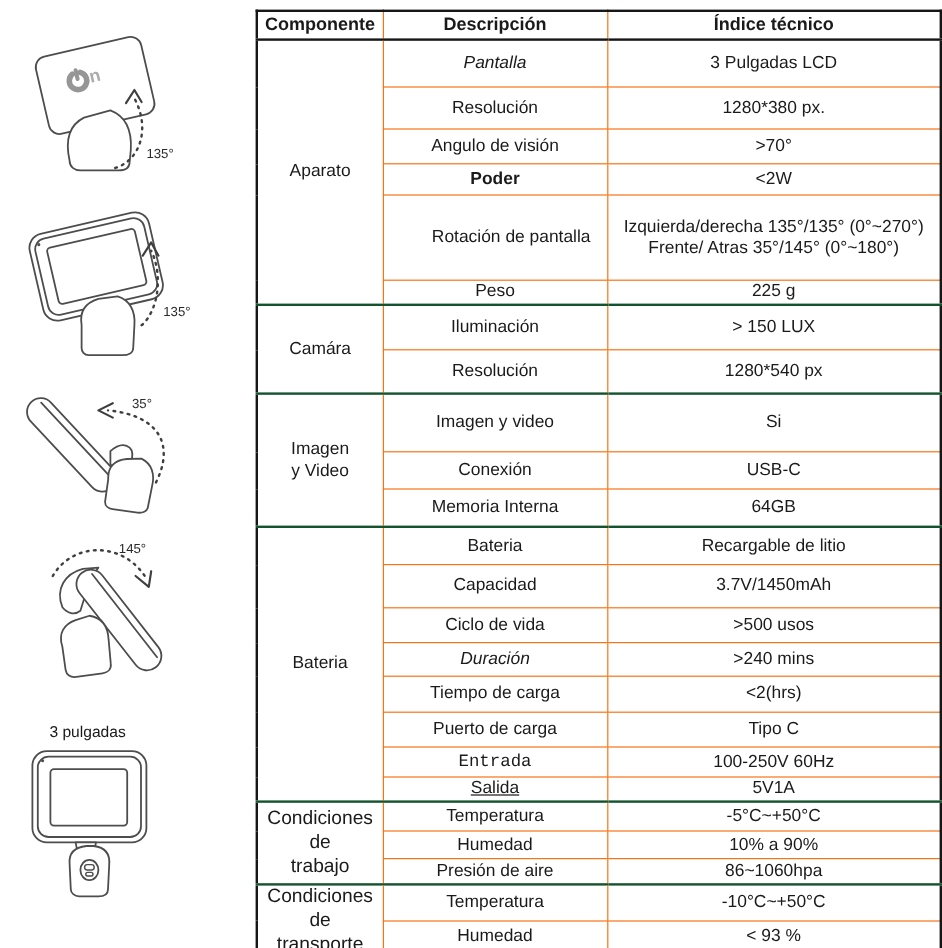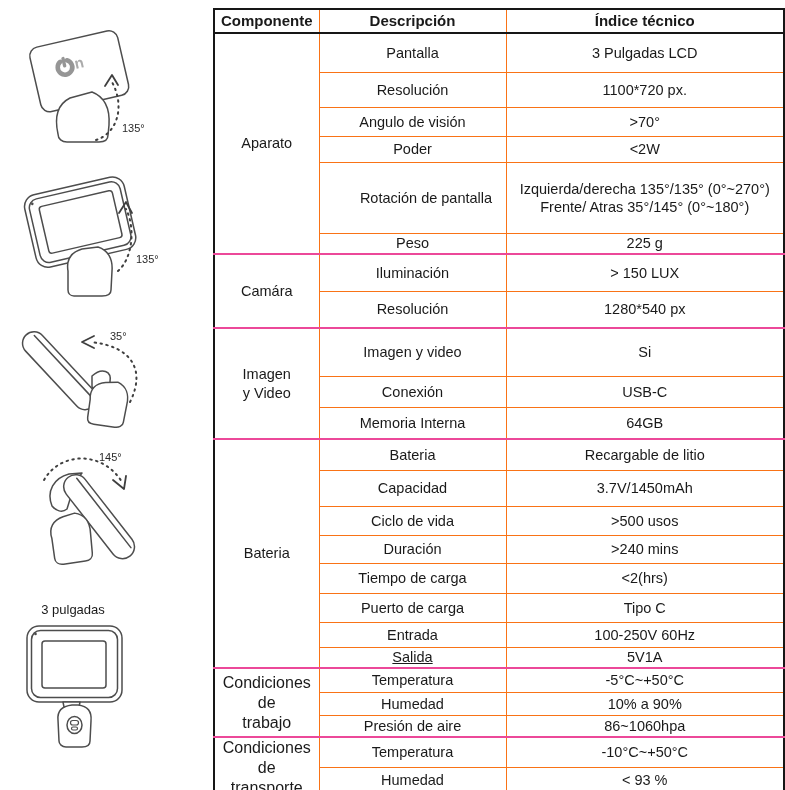--- a/index.html
+++ b/index.html
@@ -9,21 +9,21 @@
   .fig-label{font-family:"Liberation Sans",sans-serif;font-size:11px;fill:#2a2a2a;}
   .size-label{font-family:"Liberation Sans",sans-serif;font-size:13px;fill:#1a1a1a;}
   .logo-n{font-family:"Liberation Sans",sans-serif;font-size:15px;font-weight:bold;fill:#ababab;}
 
   .spec-wrap{position:absolute;left:213px;top:8px;}
   table.spec{border-collapse:collapse;table-layout:fixed;width:570px;
              border:2px solid #161616;background:#fff;}
   table.spec th,table.spec td{border:1px solid #f97316;text-align:center;vertical-align:middle;
              padding:0 4px;font-size:14.5px;line-height:1.25;overflow:hidden;}
   table.spec thead th{font-weight:bold;font-size:15px;height:22px;border-bottom:2px solid #161616;}
-  table.spec tr.group-start td{border-top:2px solid #ec4899;}
+  table.spec tr.group-start td{border-top:2px solid #14532d;}
   td.comp{white-space:pre-line;}
   td.comp.small{font-size:16px;line-height:1.25;}
   td.val{white-space:pre-line;}
 </style>
 </head>
 <body>
 
 <div class="page">
 
   <div class="figs">
@@ -110,33 +110,33 @@
       <thead>
         <tr>
           <th>Componente</th>
           <th>Descripción</th>
           <th>Índice técnico</th>
         </tr>
       </thead>
       <tbody id="spec-body">
           <tr>
             <td rowspan="6" class="comp">Aparato</td>
-            <td class="desc" style="height: 38px;">Pantalla</td>
+            <td class="desc" style="height: 38px; font-style: italic;">Pantalla</td>
             <td class="val">3 Pulgadas LCD</td>
           </tr>
           <tr>
             <td class="desc" style="height: 34px;">Resolución</td>
-            <td class="val">1100*720 px.</td>
+            <td class="val">1280*380 px.</td>
           </tr>
           <tr>
             <td class="desc" style="height: 28px;">Angulo de visión</td>
             <td class="val">&gt;70°</td>
           </tr>
           <tr>
-            <td class="desc" style="height: 25px;">Poder</td>
+            <td class="desc" style="height: 25px; font-weight: bold;">Poder</td>
             <td class="val">&lt;2W</td>
           </tr>
           <tr>
             <td class="desc" style="height: 70px; padding-left: 31px;">Rotación de pantalla</td>
             <td class="val">Izquierda/derecha 135°/135° (0°~270°)
 Frente/ Atras 35°/145° (0°~180°)</td>
           </tr>
           <tr>
             <td class="desc" style="height: 19px;">Peso</td>
             <td class="val">225 g</td>
@@ -171,33 +171,33 @@
           </tr>
           <tr>
             <td class="desc" style="height: 35px;">Capacidad</td>
             <td class="val">3.7V/1450mAh</td>
           </tr>
           <tr>
             <td class="desc" style="height: 28px;">Ciclo de vida</td>
             <td class="val">&gt;500 usos</td>
           </tr>
           <tr>
-            <td class="desc" style="height: 27px;">Duración</td>
+            <td class="desc" style="height: 27px; font-style: italic;">Duración</td>
             <td class="val">&gt;240 mins</td>
           </tr>
           <tr>
             <td class="desc" style="height: 29px;">Tiempo de carga</td>
             <td class="val">&lt;2(hrs)</td>
           </tr>
           <tr>
             <td class="desc" style="height: 28px;">Puerto de carga</td>
             <td class="val">Tipo C</td>
           </tr>
           <tr>
-            <td class="desc" style="height: 24px;">Entrada</td>
+            <td class="desc" style="height: 24px; font-family: Liberation Mono, monospace;">Entrada</td>
             <td class="val">100-250V 60Hz</td>
           </tr>
           <tr>
             <td class="desc" style="height: 19px; text-decoration: underline;">Salida</td>
             <td class="val">5V1A</td>
           </tr>
           <tr class="group-start">
             <td rowspan="3" class="comp small">Condiciones
 de
 trabajo</td>

